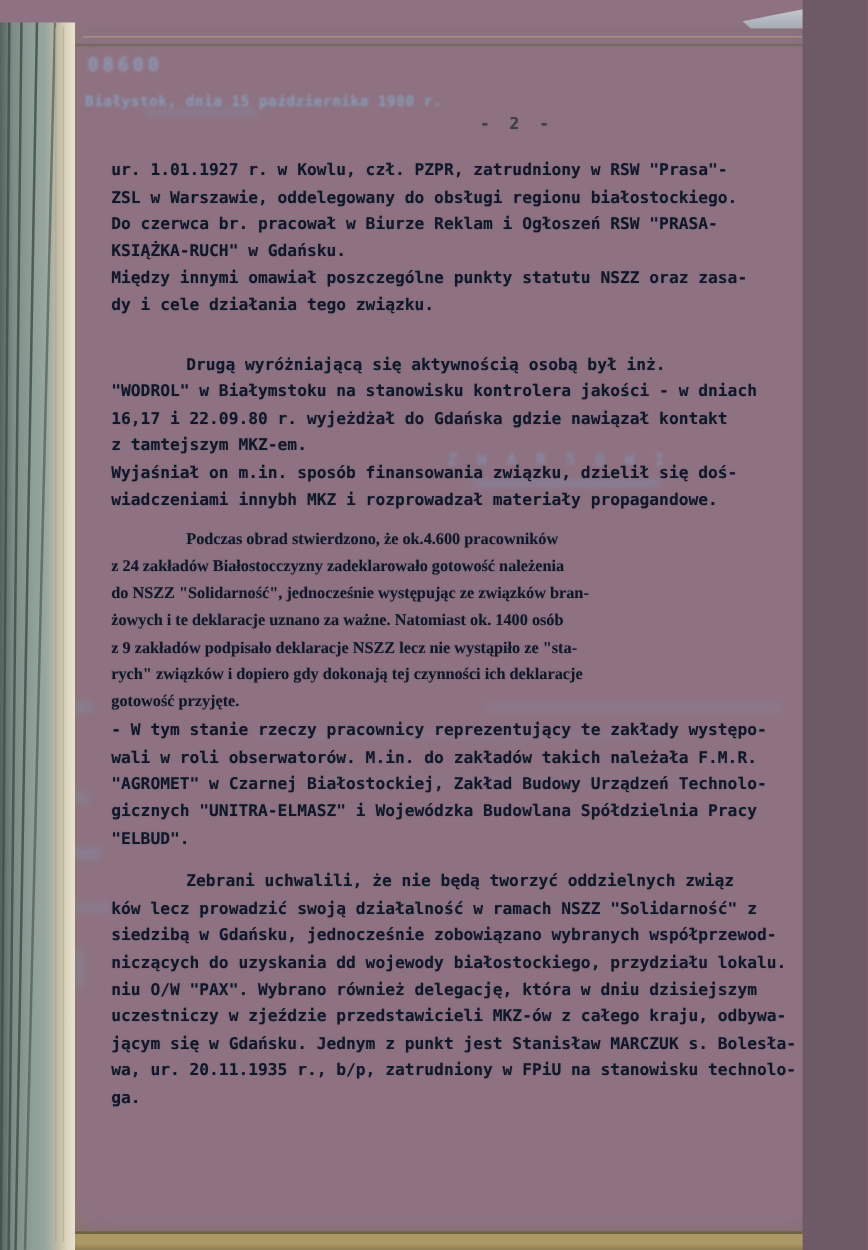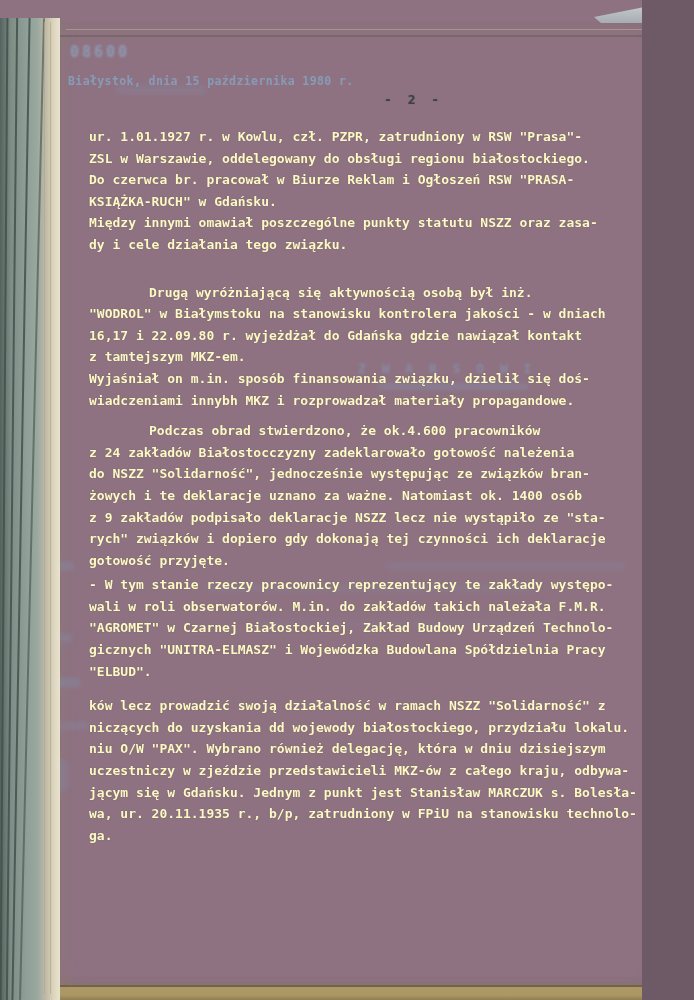--- a/index.html
+++ b/index.html
@@ -41,25 +41,25 @@
     box-shadow:inset -10px 0 14px -8px rgba(110,100,75,.55),
                inset 12px 0 16px -10px rgba(140,130,100,.55),
                inset 0 -6px 10px -6px rgba(130,118,88,.45);}
   .page::before{content:"";position:absolute;left:3px;right:3px;top:13px;height:2px;
     background:#6a6353;opacity:.65;border-radius:2px;}
   .page::after{content:"";position:absolute;left:10px;right:6px;top:7px;height:1px;
     background:#aca183;opacity:.8;}
 
   
   .doc{position:absolute;left:33px;top:104px;width:566px;z-index:6;
-    font-size:13px;line-height:21.6px;color:#fef9c3;font-weight:700;
+    font-size:13px;line-height:21.6px;color:#0f172a;font-weight:700;
     text-shadow:0 0 1px rgba(59,65,72,.55);}
   .line{white-space:pre;}
   .line.indent{padding-left:60px;}
-  .para.p1{margin-top:26px;} .para.p2{margin-top:9px;}
+  .para.p1{margin-top:26px;} .para.p2{margin-top:9px;font-family:Liberation Serif, serif;}
   .para.p3{margin-top:3px;}  .para.p4{margin-top:13px;}
 
   .page-number{position:absolute;left:328px;top:70px;z-index:6;
     font-size:13px;font-weight:700;letter-spacing:4px;color:#3b4148;
     text-shadow:0 0 1px rgba(59,65,72,.55);}
 
   
   .bleed{position:absolute;z-index:5;font-weight:700;color:#8ea9c4;}
   .bleed-stamp{left:14px;top:21px;font-size:15px;letter-spacing:3px;
     filter:blur(1.1px);opacity:.75;}
@@ -144,21 +144,23 @@
           <div class="line">gotowość przyjęte.</div>
         </div>
         <div class="para p3">
           <div class="line">- W tym stanie rzeczy pracownicy reprezentujący te zakłady występo-</div>
           <div class="line">wali w roli obserwatorów. M.in. do zakładów takich należała F.M.R.</div>
           <div class="line">"AGROMET" w Czarnej Białostockiej, Zakład Budowy Urządzeń Technolo-</div>
           <div class="line">gicznych "UNITRA-ELMASZ" i Wojewódzka Budowlana Spółdzielnia Pracy</div>
           <div class="line">"ELBUD".</div>
         </div>
         <div class="para p4">
+          <div class="line indent">Zebrani uchwalili, że nie będą tworzyć oddzielnych związ</div>
           <div class="line">ków lecz prowadzić swoją działalność w ramach NSZZ "Solidarność" z</div>
+          <div class="line">siedzibą w Gdańsku, jednocześnie zobowiązano wybranych współprzewod-</div>
           <div class="line">niczących do uzyskania dd wojewody białostockiego, przydziału lokalu.</div>
           <div class="line">niu O/W "PAX". Wybrano również delegację, która w dniu dzisiejszym</div>
           <div class="line">uczestniczy w zjeździe przedstawicieli MKZ-ów z całego kraju, odbywa-</div>
           <div class="line">jącym się w Gdańsku. Jednym z punkt jest Stanisław MARCZUK s. Bolesła-</div>
           <div class="line">wa, ur. 20.11.1935 r., b/p, zatrudniony w FPiU na stanowisku technolo-</div>
           <div class="line">ga.</div>
         </div>
       </div>
   </div>
 </div>

